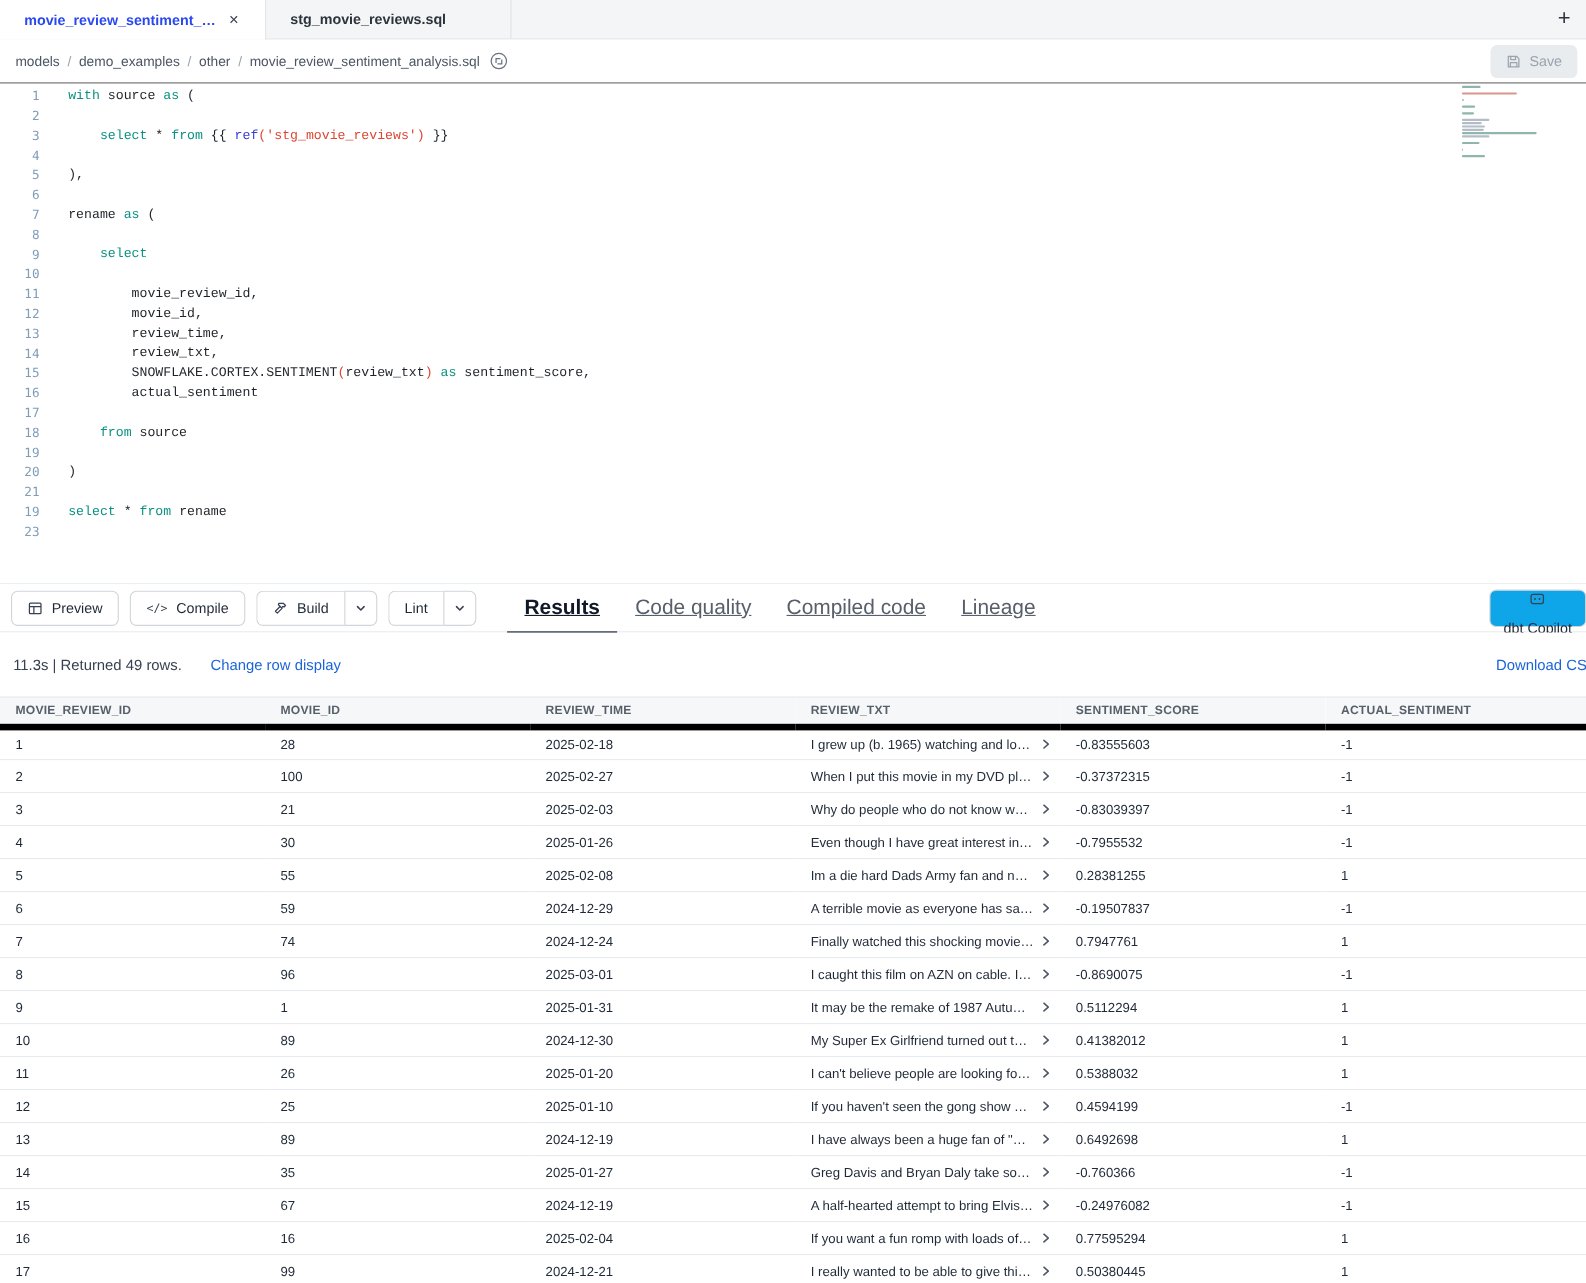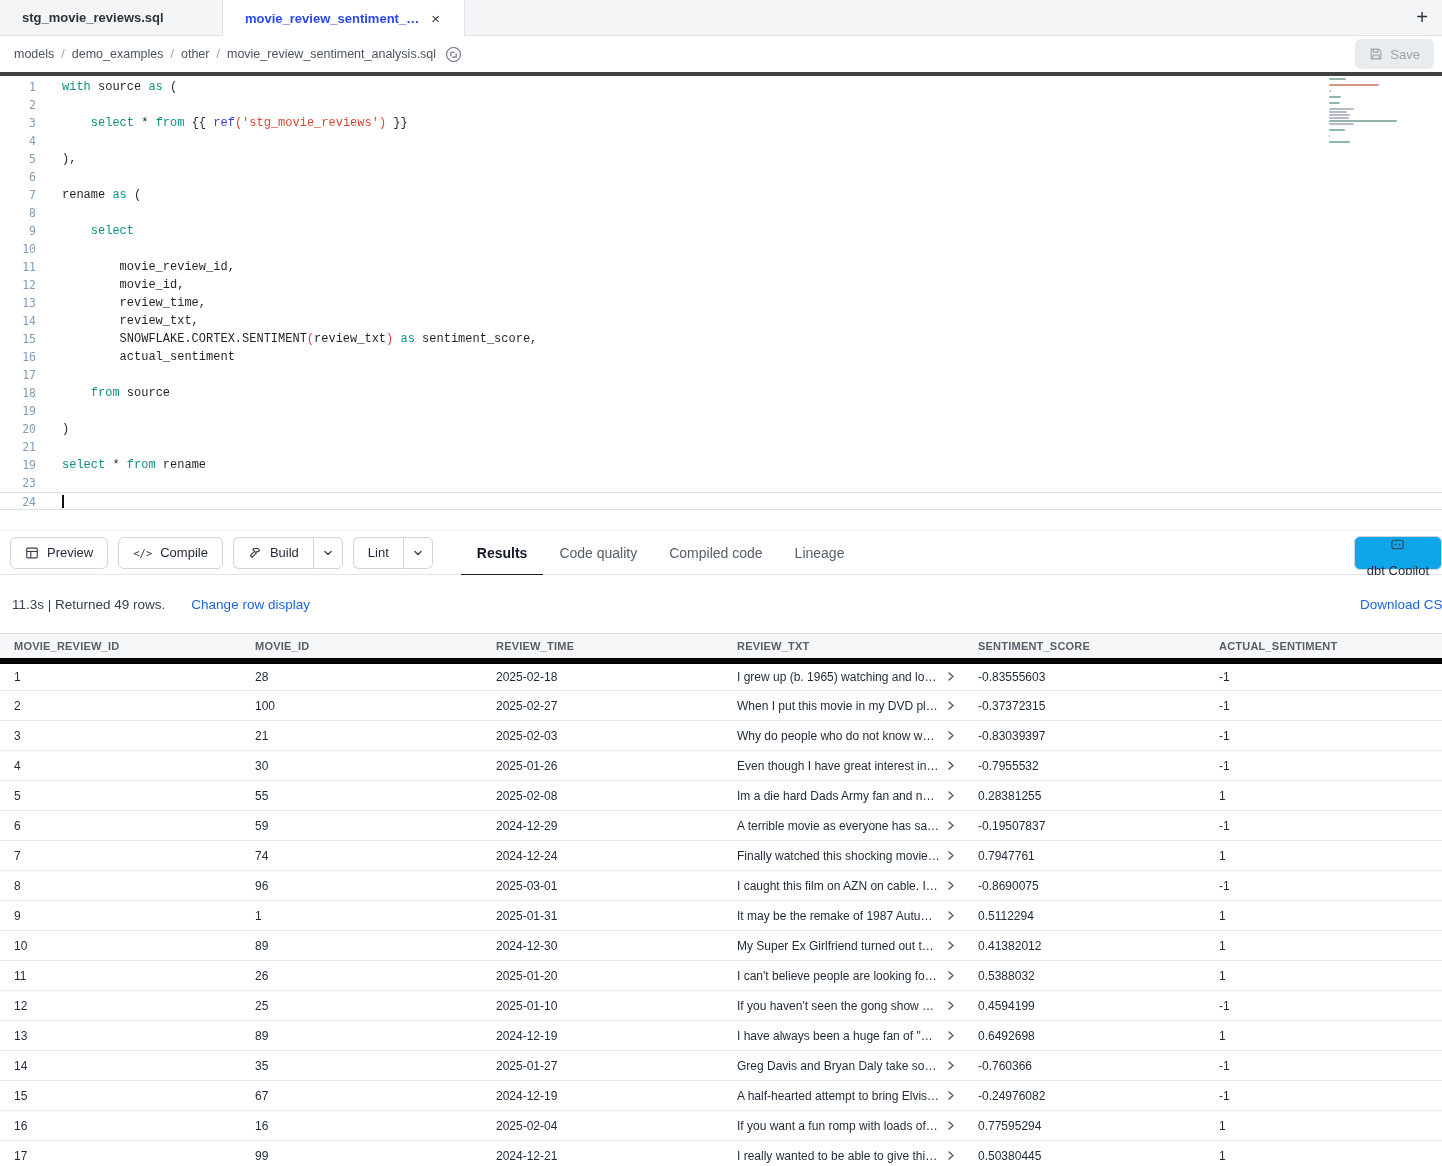--- a/index.html
+++ b/index.html
@@ -27,21 +27,21 @@
     margin-bottom: -1px; justify-content: space-between;
   }
   .tab .close { color: #374151; font-size: 15px; font-weight: 400; padding: 0 2px; cursor: pointer; }
   .plus {
     margin-left: auto; width: 40px; display: flex; align-items: center; justify-content: center;
     font-size: 20px; font-weight: 400; color: #2d333b; cursor: pointer;
   }
 
   
   .breadcrumb-row {
-    height: 40px; background: #fff; border-bottom: 4px solid #404040;
+    height: 40px; background: #fff; border-bottom: 1px solid #404040;
     display: flex; align-items: center; padding: 0 8px 0 14px;
   }
   .breadcrumb { display: flex; align-items: center; gap: 7px; font-size: 12.5px; color: #4b5563; }
   .bc-sep { color: #9aa3ae; }
   .bc-part { cursor: pointer; }
   .copy-icon { margin-left: 9px; display: flex; align-items: center; cursor: pointer; }
   .save-btn {
     margin-left: auto; height: 30px; padding: 0 14px;
     background: #e9ecef; border: none; border-radius: 6px;
     display: flex; align-items: center; gap: 7px;
@@ -89,21 +89,21 @@
   }
   .btn .icon { display: flex; align-items: center; }
   .code-icon { font-family: "DejaVu Sans Mono", monospace; font-size: 10.5px; color: #374151; }
   .btn-group { display: flex; }
   .btn-group .main { border-radius: 6px 0 0 6px; border-right: none; }
   .btn-group .caret { border-radius: 0 6px 6px 0; padding: 0 9px; border-left: 1px solid #d0d5da; }
 
   .rtabs { display: flex; height: 45px; margin-left: 28px; }
   .rtab {
     padding: 4px 16px; display: flex; align-items: center;
-    font-size: 14px; color: #57606a; cursor: pointer; position: relative;
+    font-size: 19px; color: #57606a; cursor: pointer; position: relative; text-decoration: underline;
   }
   .rtab.active { color: #111827; font-weight: 700; }
   .rtab.active::after {
     content: ""; position: absolute; left: 0; right: 0; bottom: -1px;
     height: 2px; background: #111827;
   }
   .copilot {
     margin-left: auto; height: 34px; padding: 0 12px;
     border: 1px solid #d0d5da; border-radius: 6px; background: #0ea5e9;
     display: flex; align-items: center; gap: 8px;
@@ -136,26 +136,26 @@
     white-space: nowrap; overflow: hidden;
   }
   .review-cell { display: flex; align-items: center; justify-content: space-between; gap: 6px; }
   .review-text { flex: 1; overflow: hidden; text-overflow: ellipsis; white-space: nowrap; }
   .expand-chevron { flex: none; display: flex; align-items: center; cursor: pointer; }
 </style>
 </head>
 <body>
 
 <div class="tabbar">
-  <div class="tab">
-    <span>stg_movie_reviews.sql</span>
-  </div>
   <div class="tab active">
     <span>movie_review_sentiment_…</span>
     <span class="close">×</span>
+  </div>
+  <div class="tab">
+    <span>stg_movie_reviews.sql</span>
   </div>
   <div class="plus">+</div>
 </div>
 
 <div class="breadcrumb-row">
   <div class="breadcrumb">
       <span class="bc-part">models</span>
       <span class="bc-sep">/</span>
       <span class="bc-part">demo_examples</span>
       <span class="bc-sep">/</span>
@@ -268,24 +268,20 @@
         <span class="line-code"></span>
       </div>
       <div class="code-line">
         <span class="line-num">19</span>
         <span class="line-code"><span class="tok-kw">select</span><span class="tok-pl"> </span><span class="tok-op">*</span><span class="tok-pl"> </span><span class="tok-kw">from</span><span class="tok-pl"> rename</span></span>
       </div>
       <div class="code-line">
         <span class="line-num">23</span>
         <span class="line-code"></span>
       </div>
-      <div class="code-line active">
-        <span class="line-num">24</span>
-        <span class="line-code"><span class="cursor"></span></span>
-      </div>
     </div>
   <div class="minimap">
       <div class="mm-line" style="width: 17px; background: rgb(143, 182, 172);"></div>
       <div class="mm-line" style="width: 0px; background: rgb(180, 189, 199);"></div>
       <div class="mm-line" style="width: 50px; background: rgb(217, 149, 140);"></div>
       <div class="mm-line" style="width: 0px; background: rgb(180, 189, 199);"></div>
       <div class="mm-line" style="width: 2px; background: rgb(180, 189, 199);"></div>
       <div class="mm-line" style="width: 0px; background: rgb(180, 189, 199);"></div>
       <div class="mm-line" style="width: 12px; background: rgb(143, 182, 172);"></div>
       <div class="mm-line" style="width: 0px; background: rgb(180, 189, 199);"></div>

